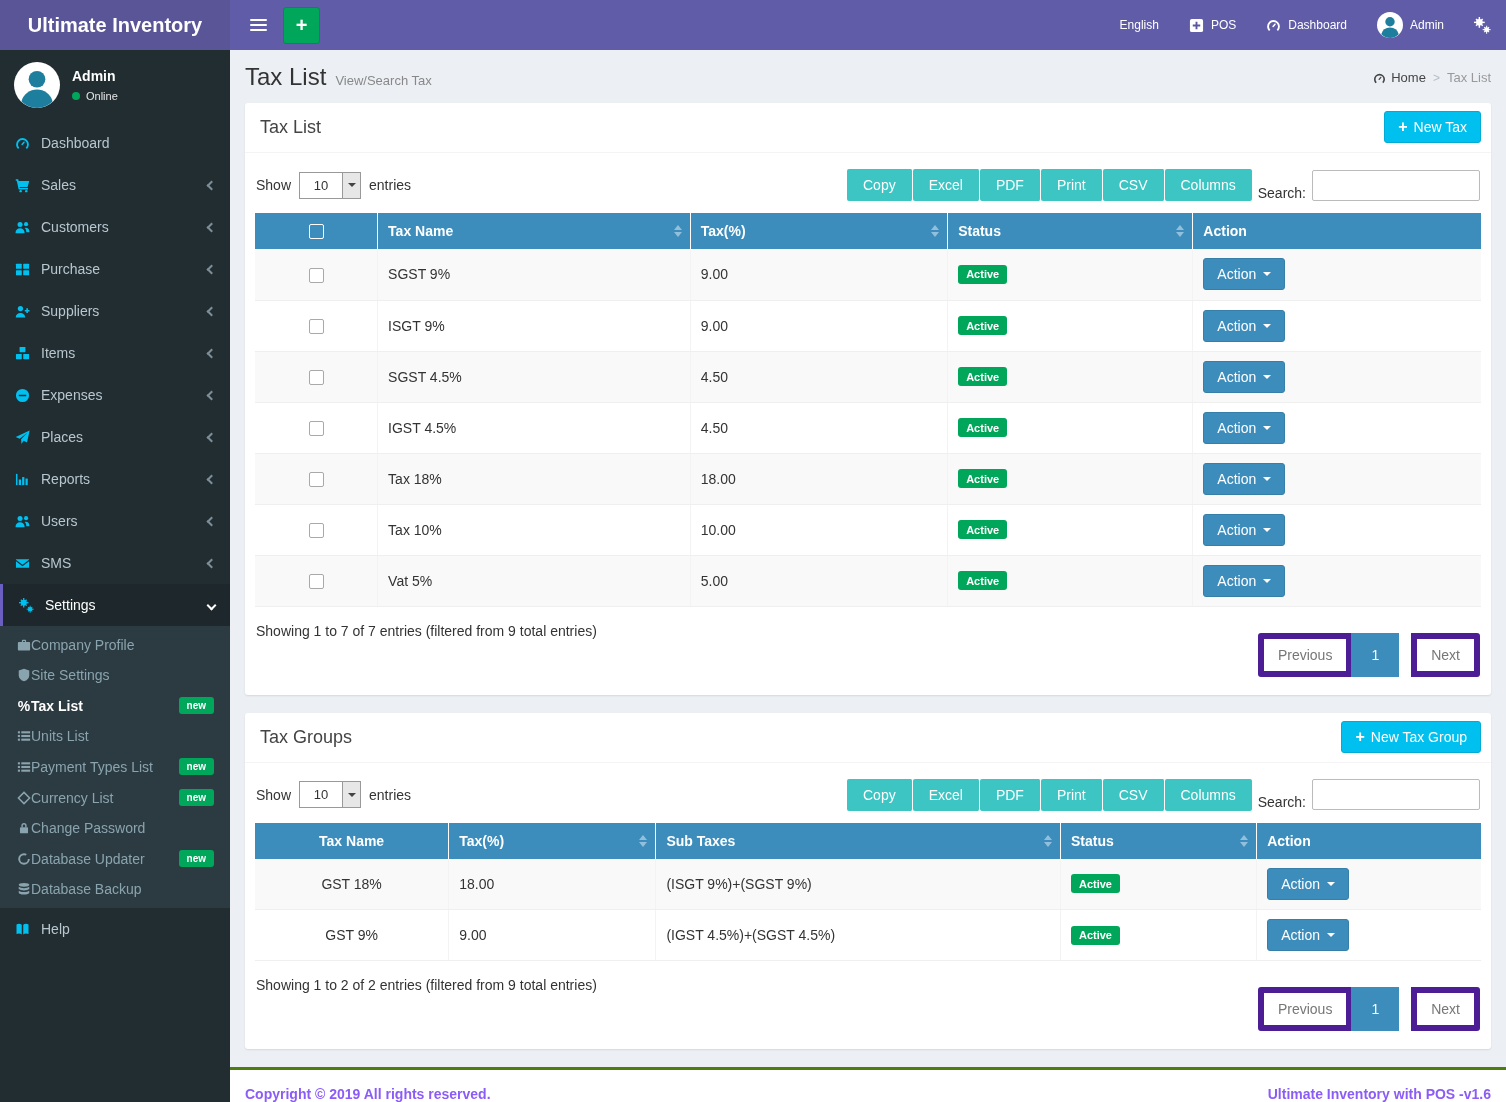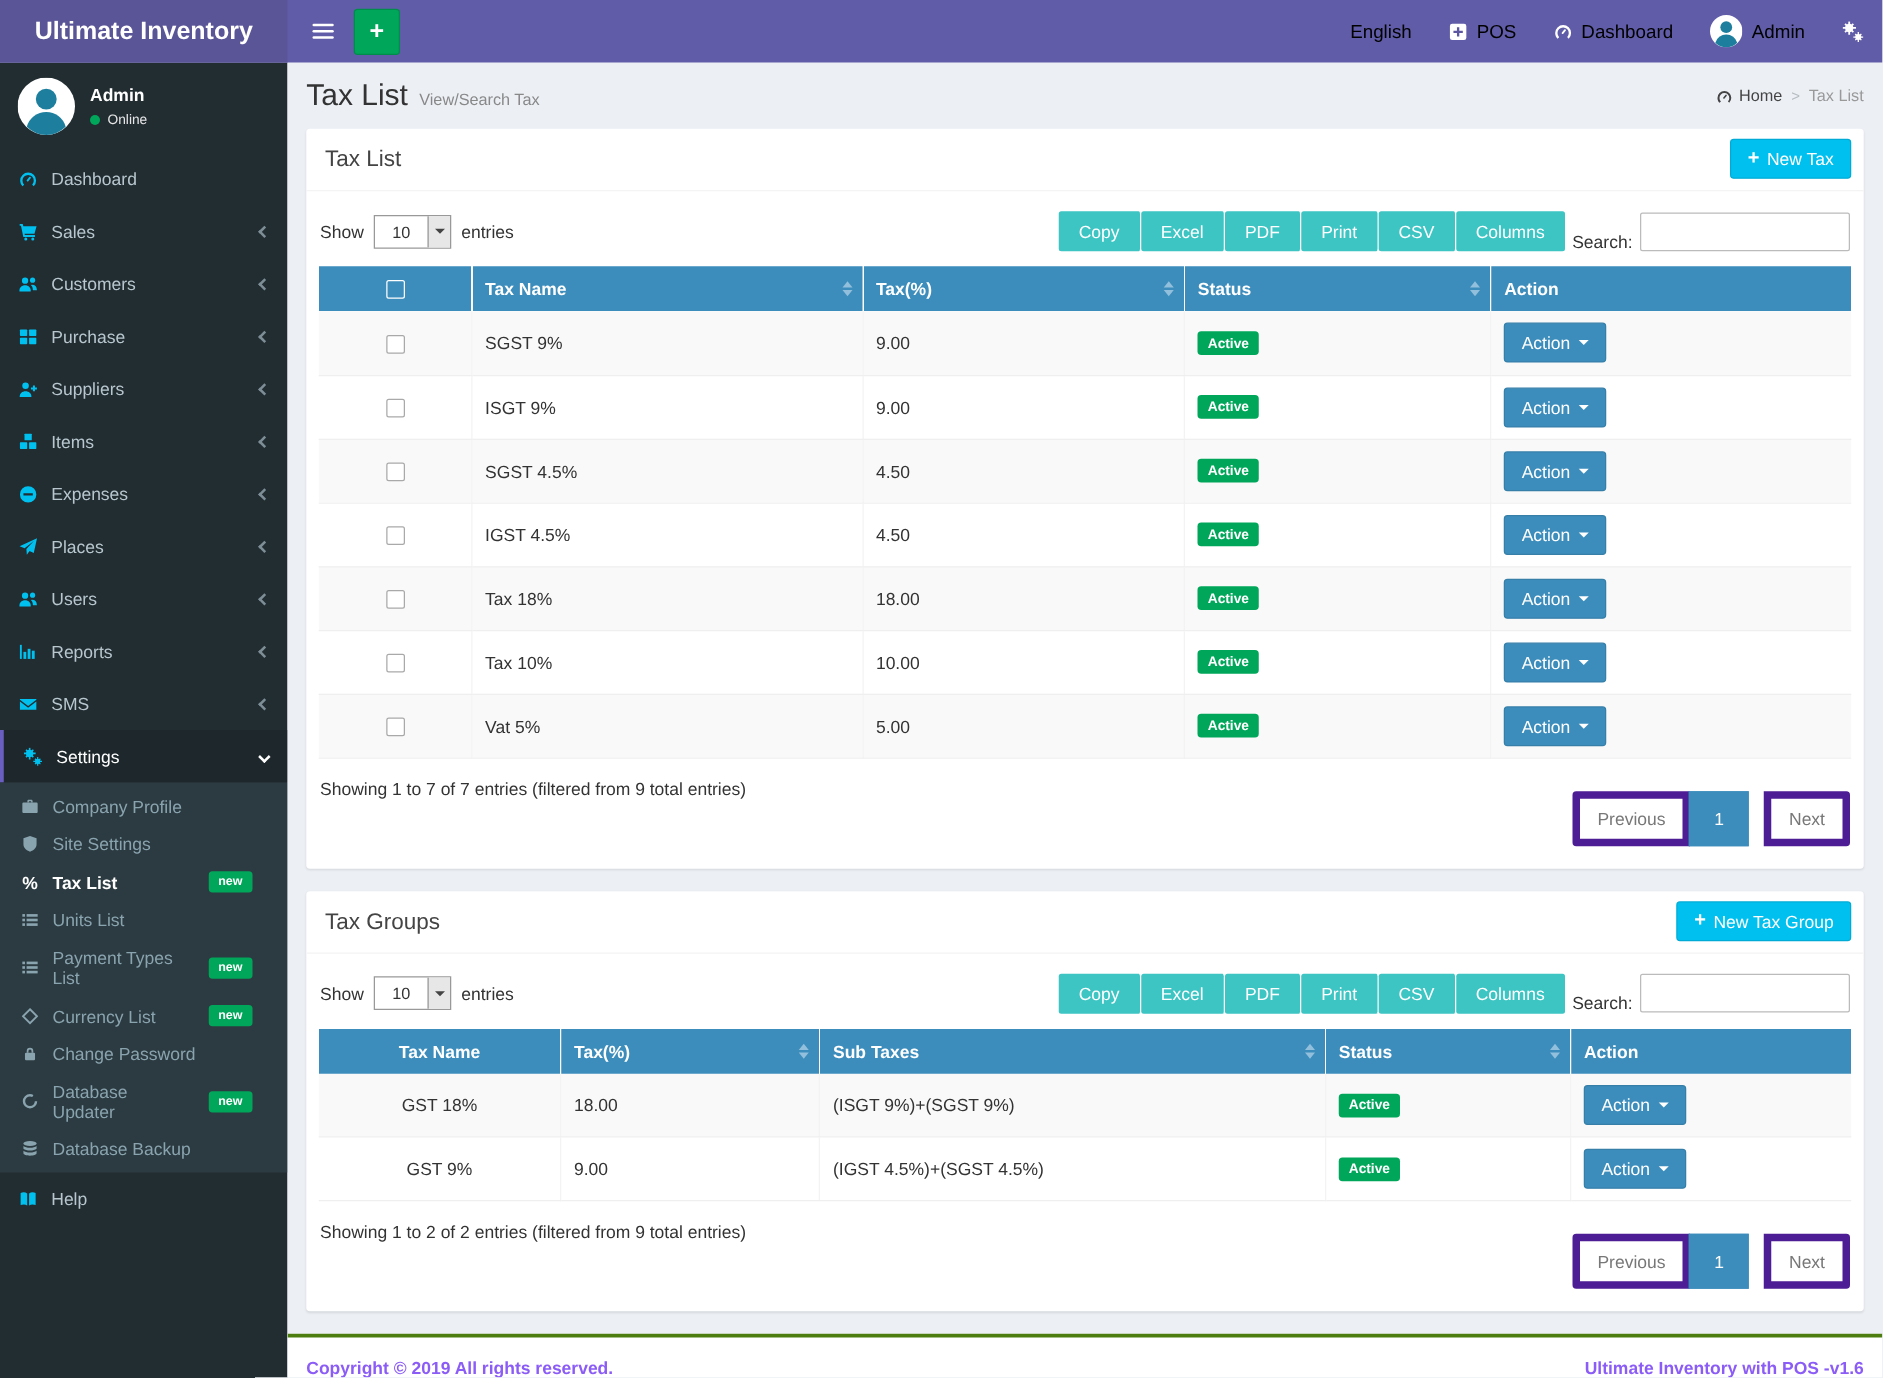--- a/index.html
+++ b/index.html
@@ -13,42 +13,42 @@
   .ico { width:15px; height:15px; fill:currentColor; flex:none; }
 
   
   .navbar { position:absolute; top:0; left:0; right:0; height:50px; background:var(--navbar,#605ca8); display:flex; align-items:stretch; color:#fff; z-index:5; }
   .brand { width:230px; background:var(--brand_bg,#5a5597); display:flex; align-items:center; justify-content:center; font-size:20px; font-weight:bold; cursor:pointer; }
   .nav-left { display:flex; align-items:center; }
   .bars { width:17px; display:flex; flex-direction:column; gap:3px; margin:0 16px 0 20px; cursor:pointer; }
   .bars i { height:2px; background:#fff; border-radius:1px; }
   .quick-add { width:37px; height:37px; background:var(--success,#00a65a); border:1px solid #008d4c; border-radius:3px; color:#fff; font-size:20px; font-weight:bold; line-height:1; cursor:pointer; }
   .nav-right { margin-left:auto; display:flex; align-items:stretch; }
-  .nav-right a { display:flex; align-items:center; gap:7px; padding:0 15px; color:#000000; text-decoration:none; font-size:15px; cursor:pointer; }
+  .nav-right a { display:flex; align-items:center; gap:7px; padding:0 15px; color:#ffffff; text-decoration:none; font-size:12px; cursor:pointer; }
   .nav-right .ico { color:#fff; }
   .avatar-sm { width:26px; height:26px; }
   .cogs-ico { width:17px; height:17px; }
 
   
   .sidebar { position:absolute; top:50px; left:0; bottom:0; width:230px; background:var(--sidebar_bg,#222d32); color:var(--sidebar_text,#b8c7ce); }
   .user-panel { display:flex; gap:12px; padding:12px 14px 10px; align-items:center; }
   .avatar-lg { width:46px; height:46px; }
   .user-name { color:#fff; font-weight:bold; font-size:14px; }
   .user-status { font-size:11px; color:#e6e6e6; display:flex; align-items:center; gap:6px; margin-top:6px; }
   .dot { width:8px; height:8px; border-radius:50%; background:var(--success,#00a65a); }
   .menu { list-style:none; margin:4px 0 0; padding:0; }
   .menu-item { display:flex; align-items:center; gap:11px; padding:13px 15px; font-size:14px; cursor:pointer; }
   .menu-item .ico { color:var(--sidebar_icon,#00c0ef); }
   .chv { width:7px; height:7px; border-left:2px solid #7e8e96; border-bottom:2px solid #7e8e96; display:inline-block; margin-left:auto; }
   .chv.left { transform:rotate(45deg); }
   .chv.down { transform:rotate(-45deg); }
   .menu-item.parent-active { background:var(--sidebar_active_bg,#1e282c); color:#fff; border-left:3px solid var(--sidebar_active_border,#6a5fc1); padding-left:16px; }
   .menu-item.parent-active .chv { border-color:#fff; }
   .submenu { list-style:none; margin:0; padding:4px 0; background:var(--submenu_bg,#2c3b41); }
-  .submenu li { display:flex; align-items:center; gap:11px; padding:7px 28px 7px 17px; font-size:14px; color:var(--submenu_text,#8aa4af); cursor:pointer; }
+  .submenu li { display:flex; align-items:center; padding:7px 16px 7px 17px; font-size:14px; color:var(--submenu_text,#8aa4af); cursor:pointer; }
   .submenu .ico { width:14px; height:14px; color:var(--submenu_text,#8aa4af); }
   .submenu li.active { color:#fff; font-weight:bold; }
   .submenu li.active .ico, .submenu li.active .pct-ico { color:#fff; }
   .pct-ico { width:14px; text-align:center; font-weight:bold; font-size:14px; flex:none; }
   .badge-new { margin-left:auto; background:var(--success,#00a65a); color:#fff; font-size:10px; font-weight:bold; padding:3px 8px; border-radius:3px;text-align:center; }
 
   
   .main { position:absolute; top:50px; left:230px; right:0; bottom:0; background:var(--content_bg,#ecf0f5); display:flex; flex-direction:column; overflow:hidden; }
   .content-header { padding:13px 15px 12px; display:flex; align-items:baseline; }
   .page-title { font-size:24px; font-weight:500; margin:0; color:#333; }
@@ -317,30 +317,30 @@
       </li>
     <li class="menu-item">
         <svg class="ico">
           <use href="#i-plane"></use>
         </svg>
         <span>Places</span>
         <span class="chv left"></span>
       </li>
     <li class="menu-item">
         <svg class="ico">
+          <use href="#i-chart"></use>
+        </svg>
+        <span>Reports</span>
+        <span class="chv left"></span>
+      </li>
+    <li class="menu-item">
+        <svg class="ico">
           <use href="#i-users"></use>
         </svg>
         <span>Users</span>
-        <span class="chv left"></span>
-      </li>
-    <li class="menu-item">
-        <svg class="ico">
-          <use href="#i-chart"></use>
-        </svg>
-        <span>Reports</span>
         <span class="chv left"></span>
       </li>
     <li class="menu-item">
         <svg class="ico">
           <use href="#i-envelope"></use>
         </svg>
         <span>SMS</span>
         <span class="chv left"></span>
       </li>
     <li class="menu-item parent-active">

